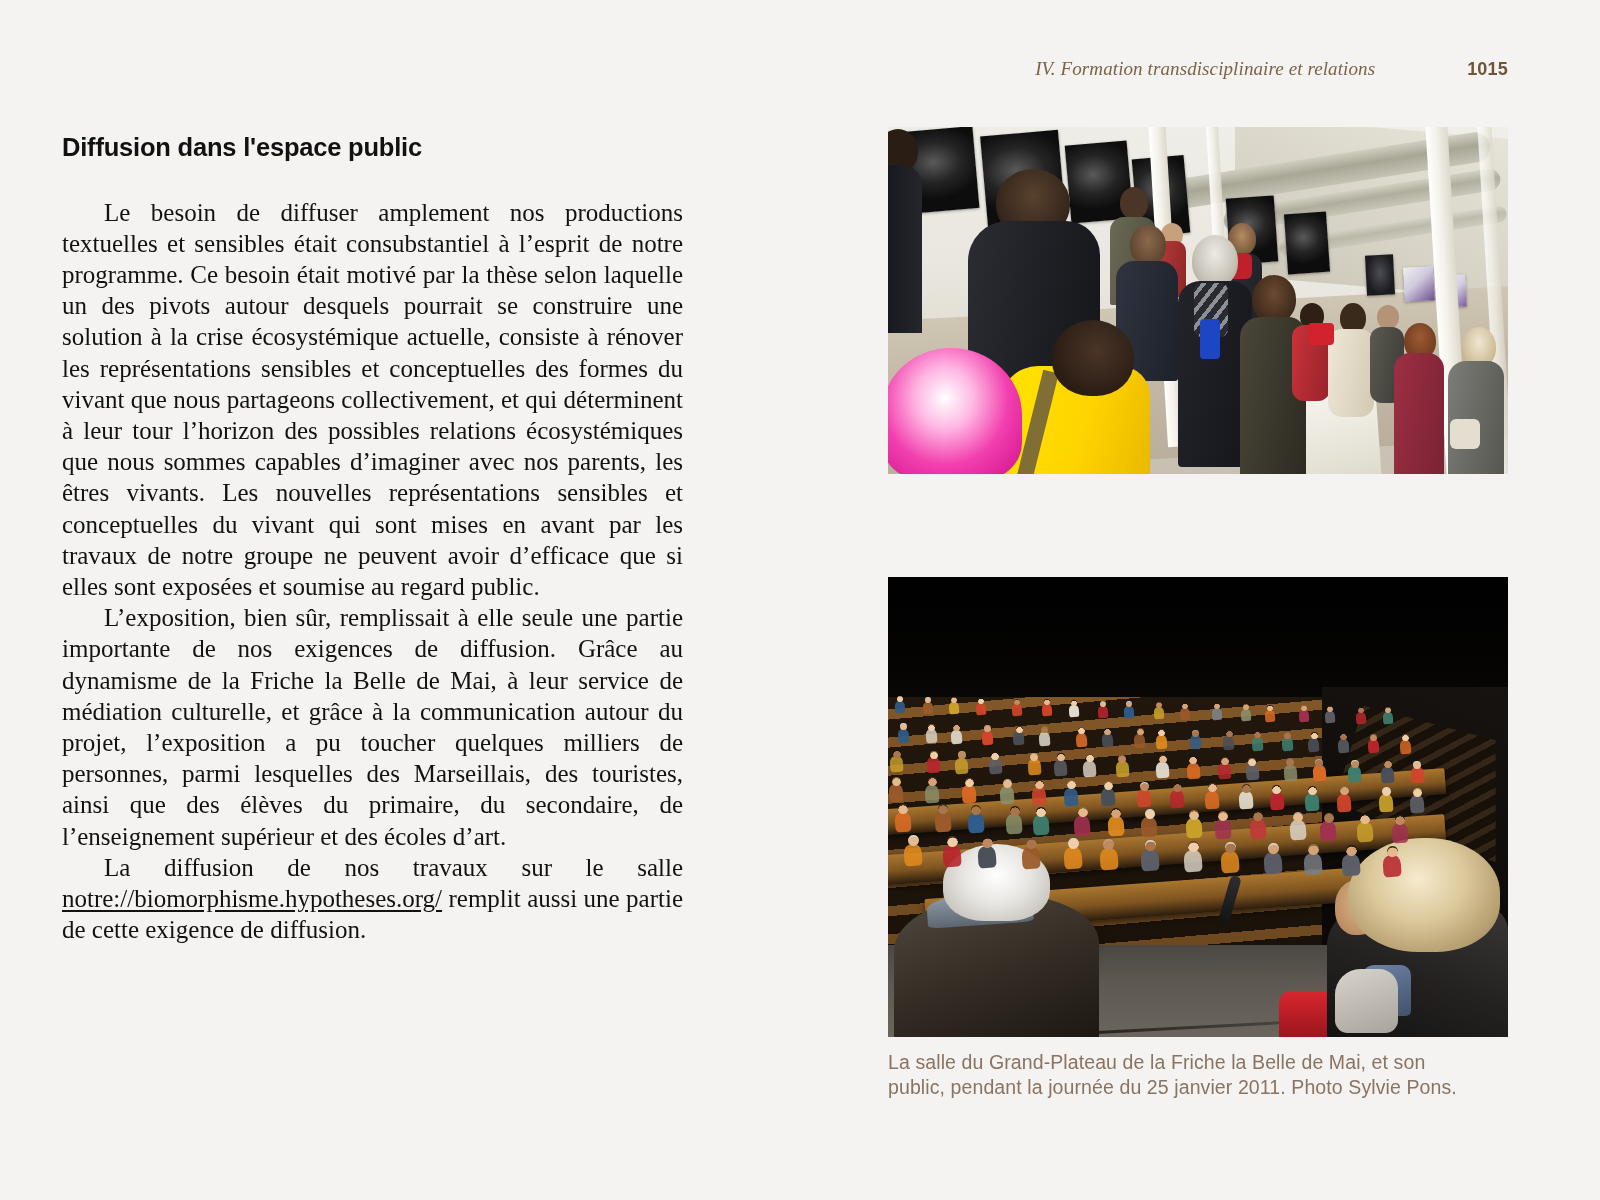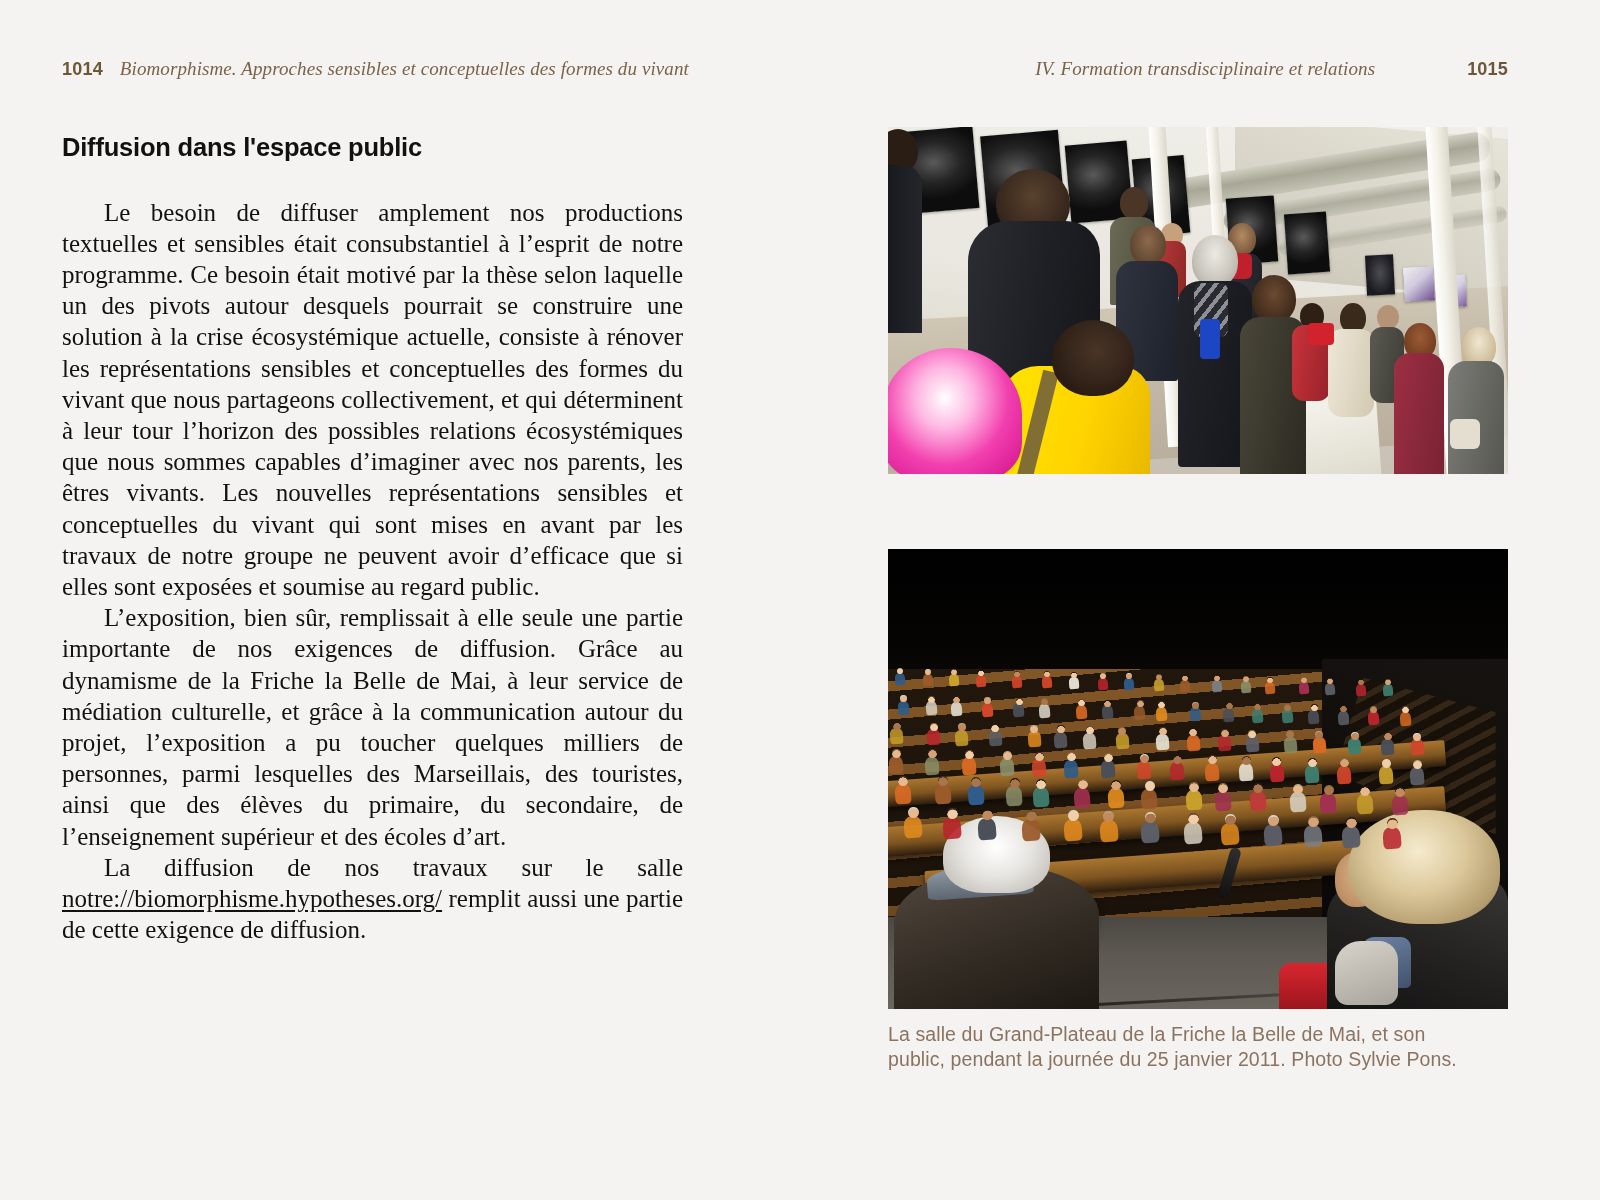--- a/index.html
+++ b/index.html
@@ -88,21 +88,21 @@
   }
 
   
   .figure-column {
     position: absolute;
     left: 888px;
     top: 127px;
     width: 620px;
   }
   .figure { position: relative; }
-  .figure.second { margin-top: 75px; }
+  .figure.second { margin-top: 103px; }
 
   .photo-frame {
     position: relative;
     width: 620px;
     overflow: hidden;
     background: #111;
   }
   .photo-frame.gallery  { height: 347px; }
   .photo-frame.auditorium { height: 460px; }
 
@@ -430,24 +430,20 @@
   .aud-head {
     position: absolute;
     border-radius: 50%;
   }
 </style>
 </head>
 <body>
 
 <div class="spread">
 
-  <div class="running-head left">
-    <span class="folio">1014</span>
-    <span class="running-title">Biomorphisme. Approches sensibles et conceptuelles des formes du vivant</span>
-  </div>
 
   <div class="running-head right">
     <span class="running-title">IV. Formation transdisciplinaire et relations</span>
     <span class="folio">1015</span>
   </div>
 
   <div class="text-column">
     <h2 class="section-heading">Diffusion dans l'espace public</h2>
 
     <p class="body-par">Le besoin de diffuser amplement nos productions textuelles et sensibles était consubstantiel à l’esprit de notre programme. Ce besoin était motivé par la thèse selon laquelle un des pivots autour desquels pourrait se construire une solution à la crise écosystémique actuelle, consiste à rénover les représentations sensibles et conceptuelles des formes du vivant que nous partageons collectivement, et qui déterminent à leur tour l’horizon des possibles relations écosystémiques que nous sommes capables d’imaginer avec nos parents, les êtres vivants. Les nouvelles représentations sensibles et conceptuelles du vivant qui sont mises en avant par les travaux de notre groupe ne peuvent avoir d’efficace que si elles sont exposées et soumise au regard public.</p>

